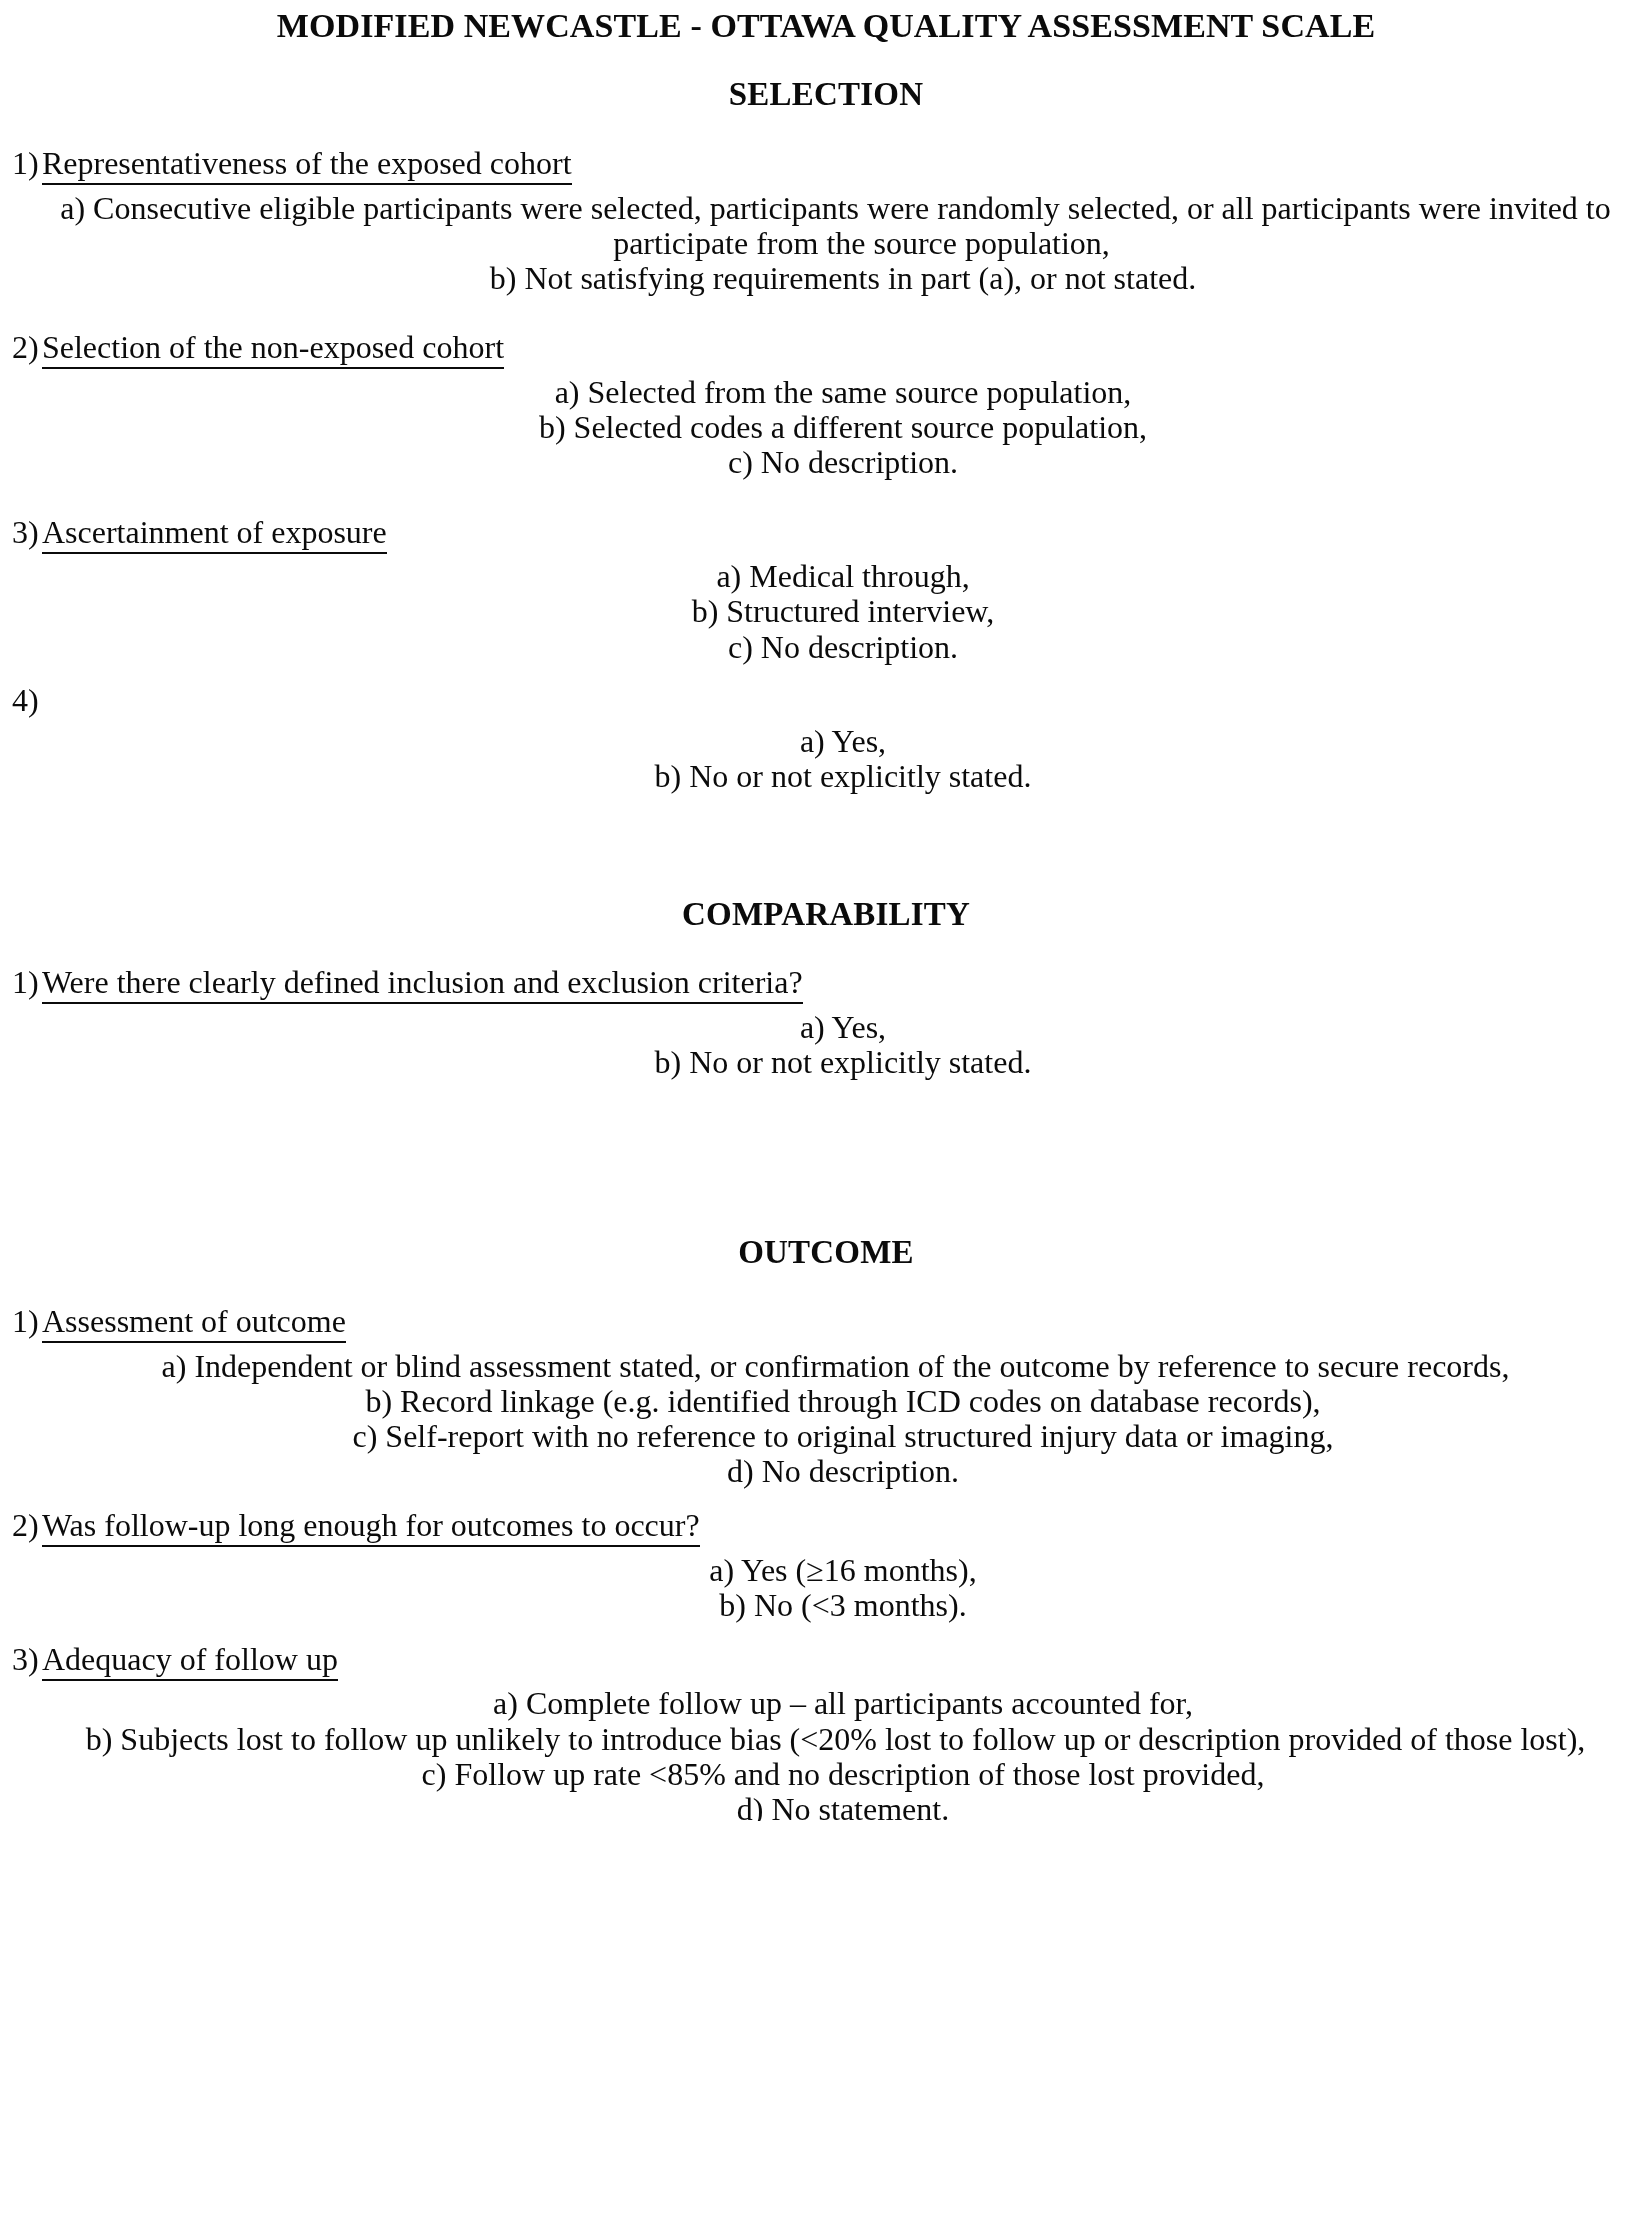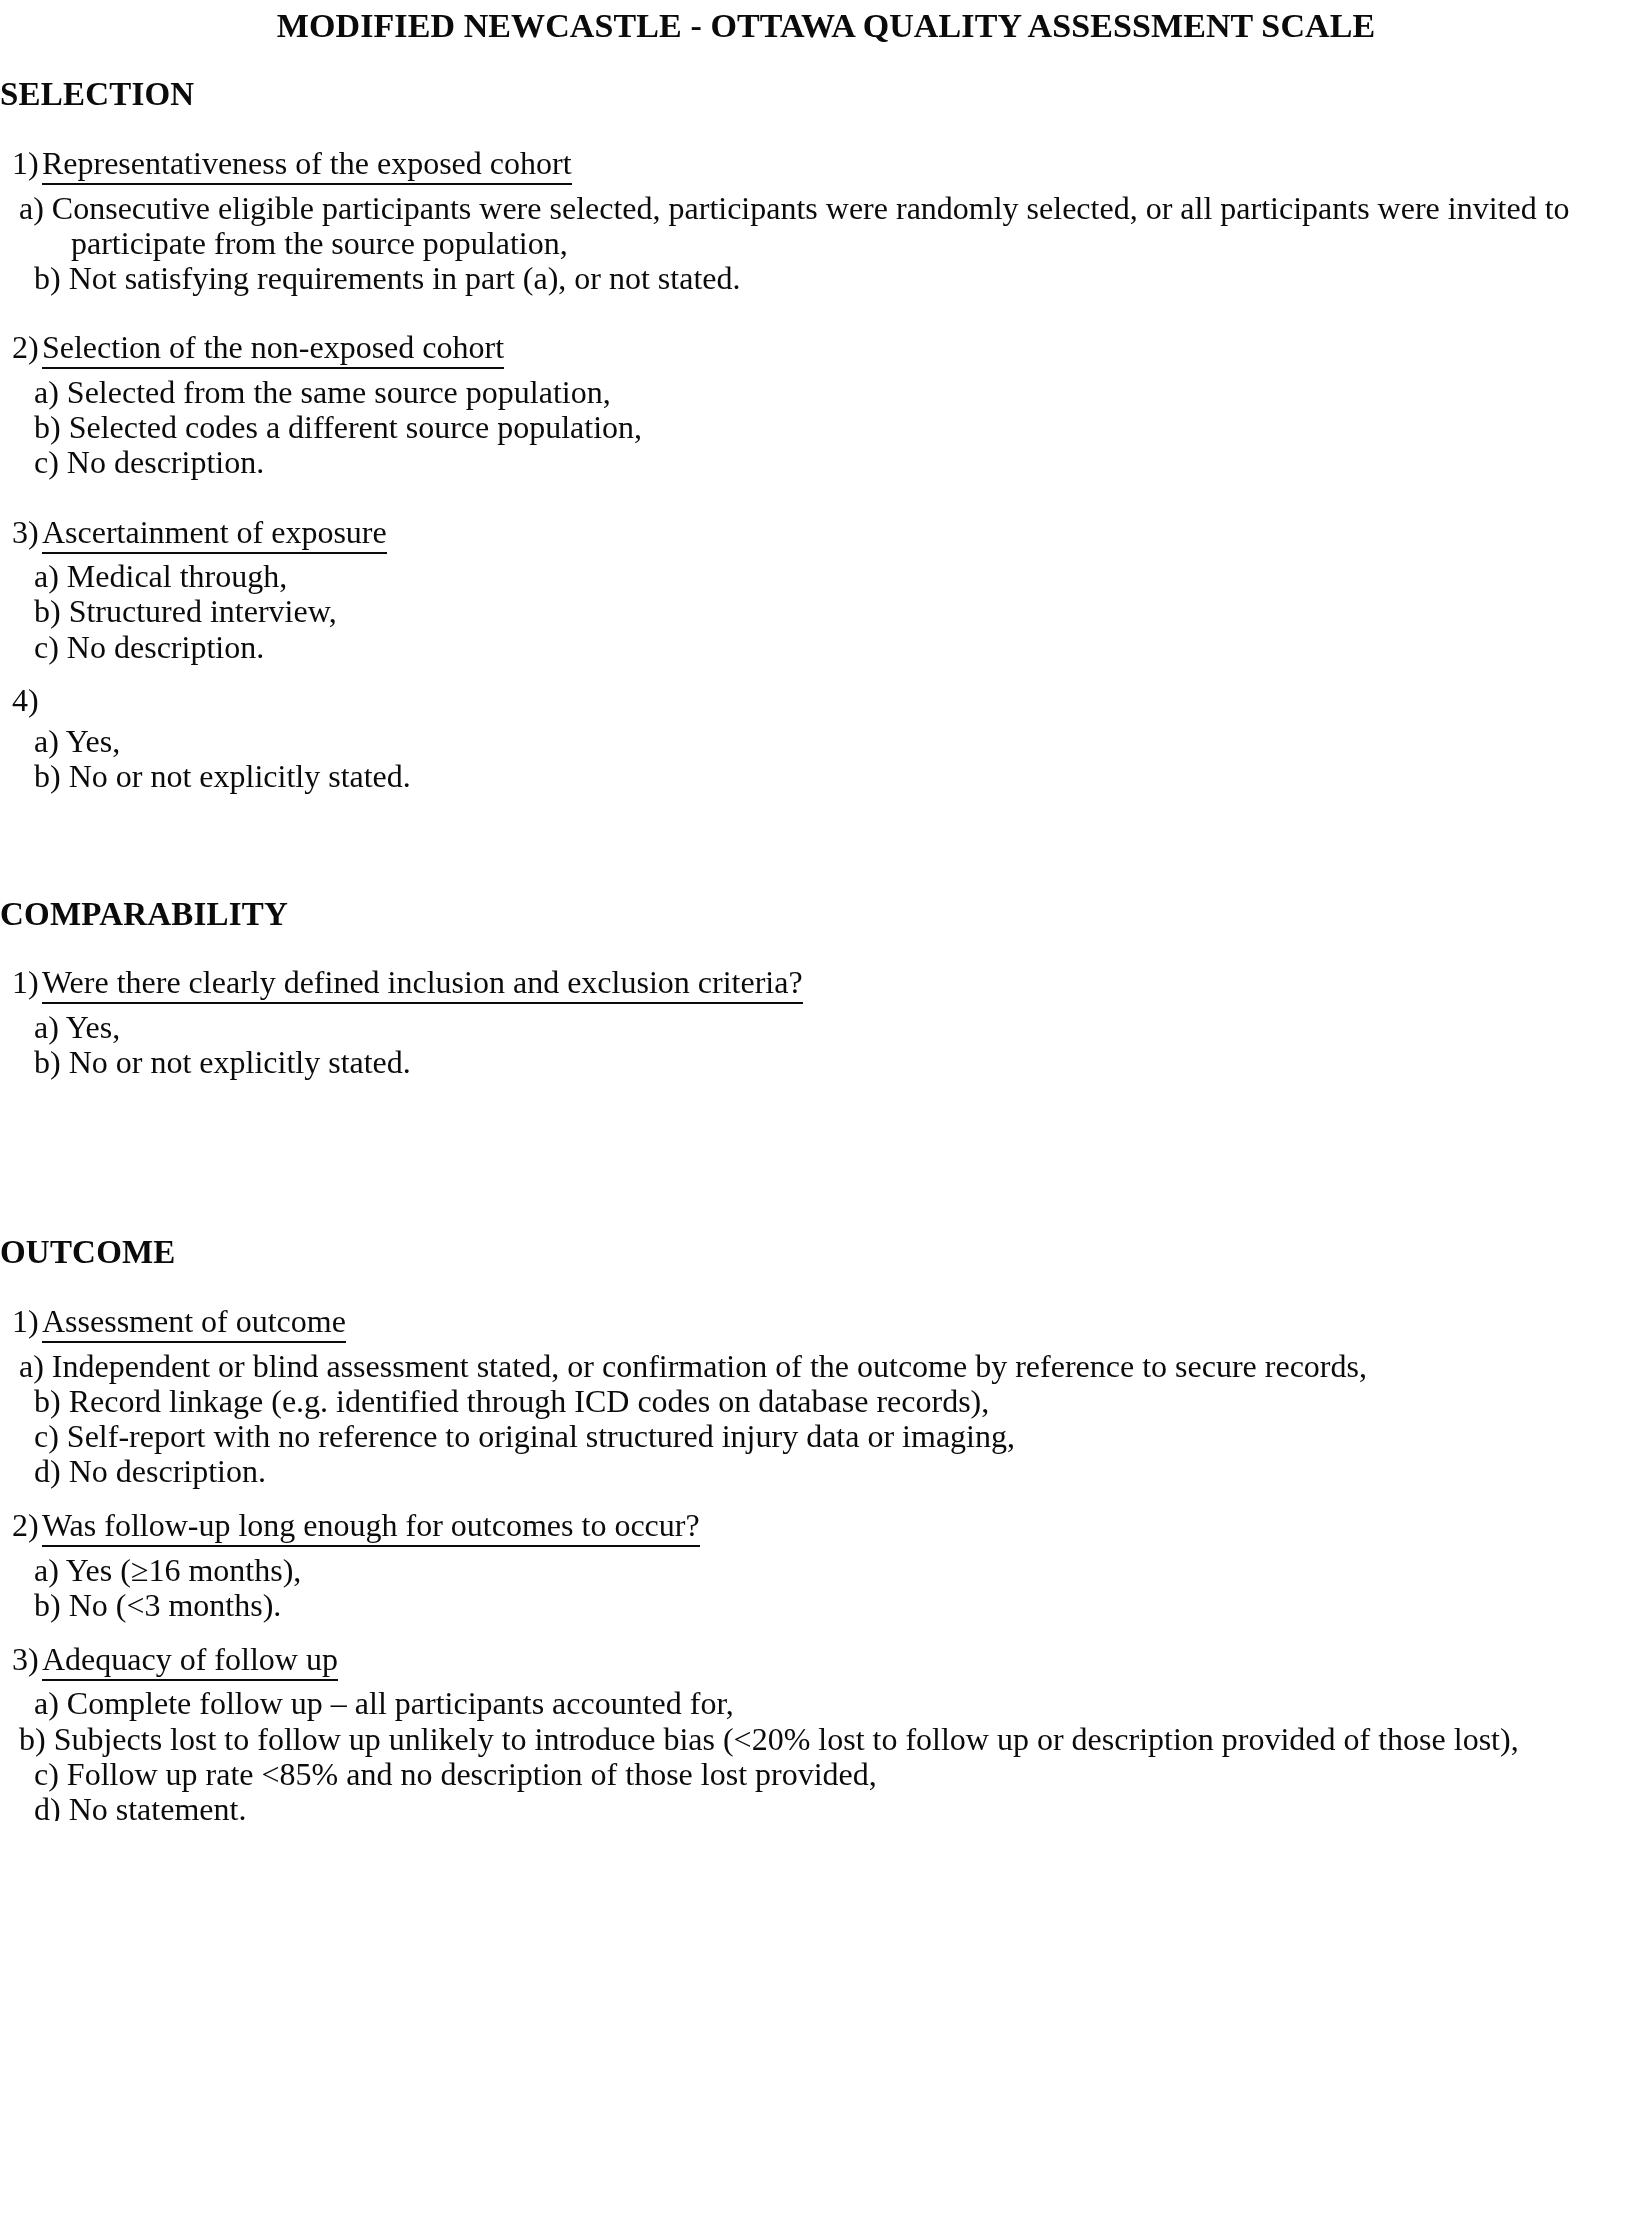--- a/index.html
+++ b/index.html
@@ -42,20 +42,21 @@
     line-height: 1.05;
     margin: 0;
     padding: 0;
     letter-spacing: 0.2px;
   }
 
   
   .section {
     margin: 0;
     padding: 0;
+    text-align: center;
   }
 
   
   .question {
     position: relative;
     font-size: 32px;
     line-height: 1.10;
     margin: 0;
     padding: 0 0 0 0;
   }

